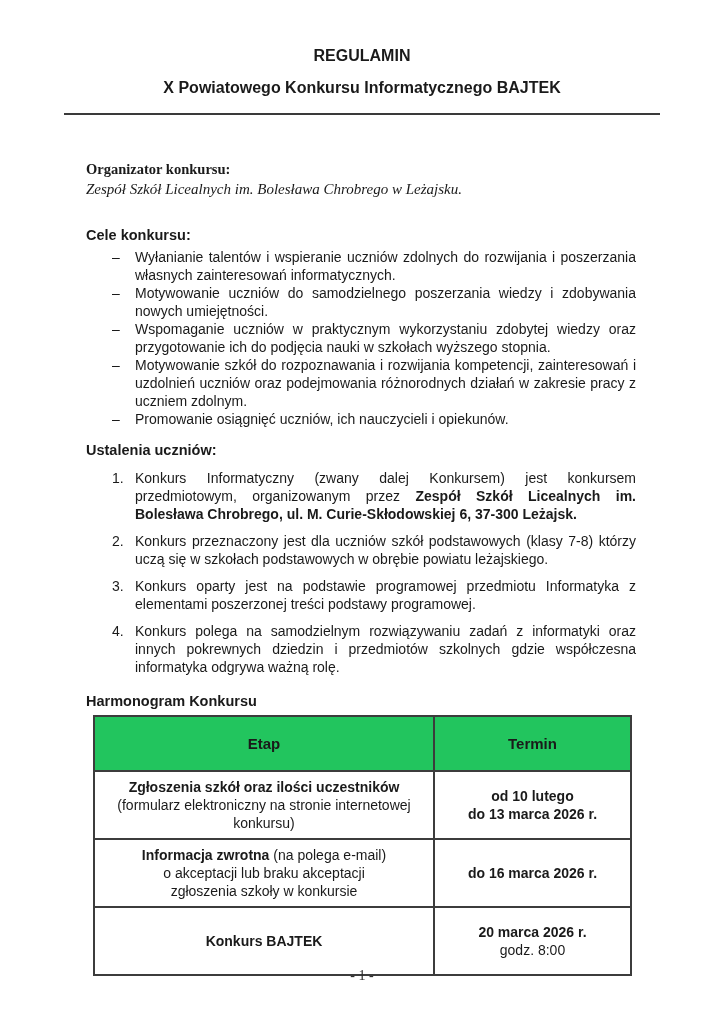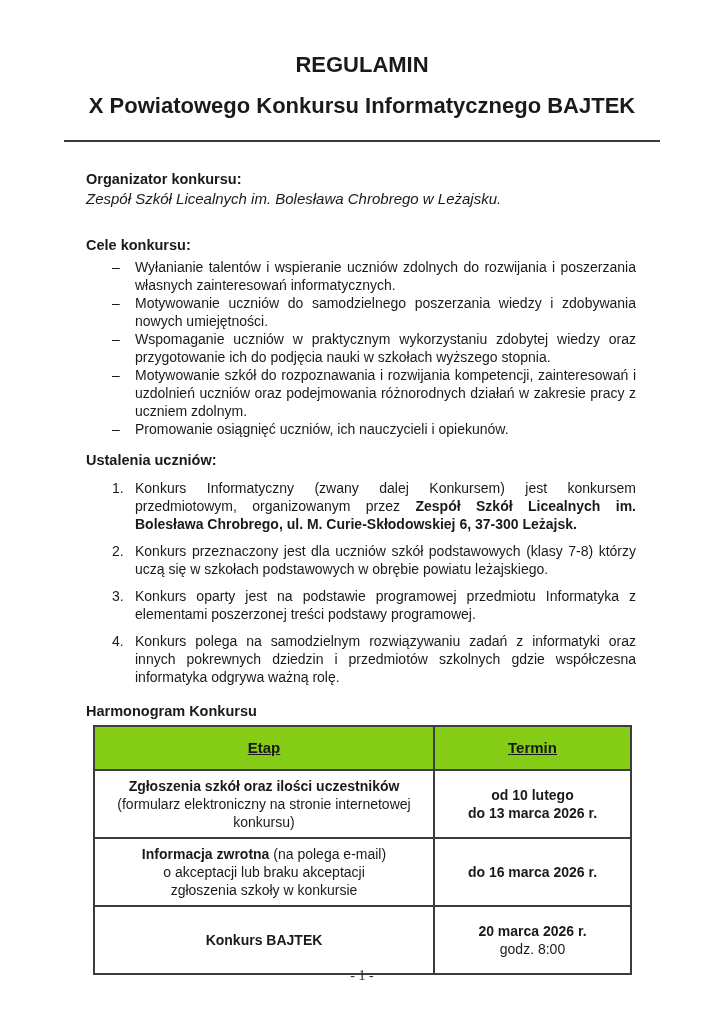--- a/index.html
+++ b/index.html
@@ -15,31 +15,31 @@
     overflow: hidden;
   }
   .doc-header {
     margin: 0 64px;
     padding-top: 38px;
     padding-bottom: 7px;
     border-bottom: 2px solid #3a3a3a;
     text-align: center;
   }
   .title-line {
-    font-size: 22px;
+    font-size: 16px;
     font-weight: bold;
     line-height: 28px;
-    margin: 13px;
+    margin: 4px;
   }
   .content {
     margin: 0 88px 0 86px;
     font-size: 14px;
     line-height: 18px;
   }
-  .organizer { margin-top: 27px; }
+  .organizer { margin-top: 44px; font-family: Liberation Serif, serif; }
   .section-heading {
     font-weight: bold;
     font-size: 14.5px;
     line-height: 20px;
     margin: 0;
   }
   .organizer-name {
     font-style: italic;
     font-size: 15px;
     line-height: 20px;
@@ -90,25 +90,24 @@
     line-height: 18px;
   }
   .schedule-table th,
   .schedule-table td {
     border: 2px solid #3c3c3c;
     text-align: center;
     vertical-align: middle;
     padding: 4px 6px;
   }
   .schedule-table th {
-    background: #84cc16;
+    background: #22c55e;
     font-size: 15px;
     font-weight: bold;
-    height: 44px;
-    text-decoration: underline;
+    height: 55px;
   }
   .schedule-table td { height: 68px; }
   .col-etap { width: 340px; }
   .col-termin { width: 197px; }
   .cell-bold { font-weight: bold; }
   .doc-footer {
     position: absolute;
     bottom: 40px;
     left: 0;
     width: 100%;

